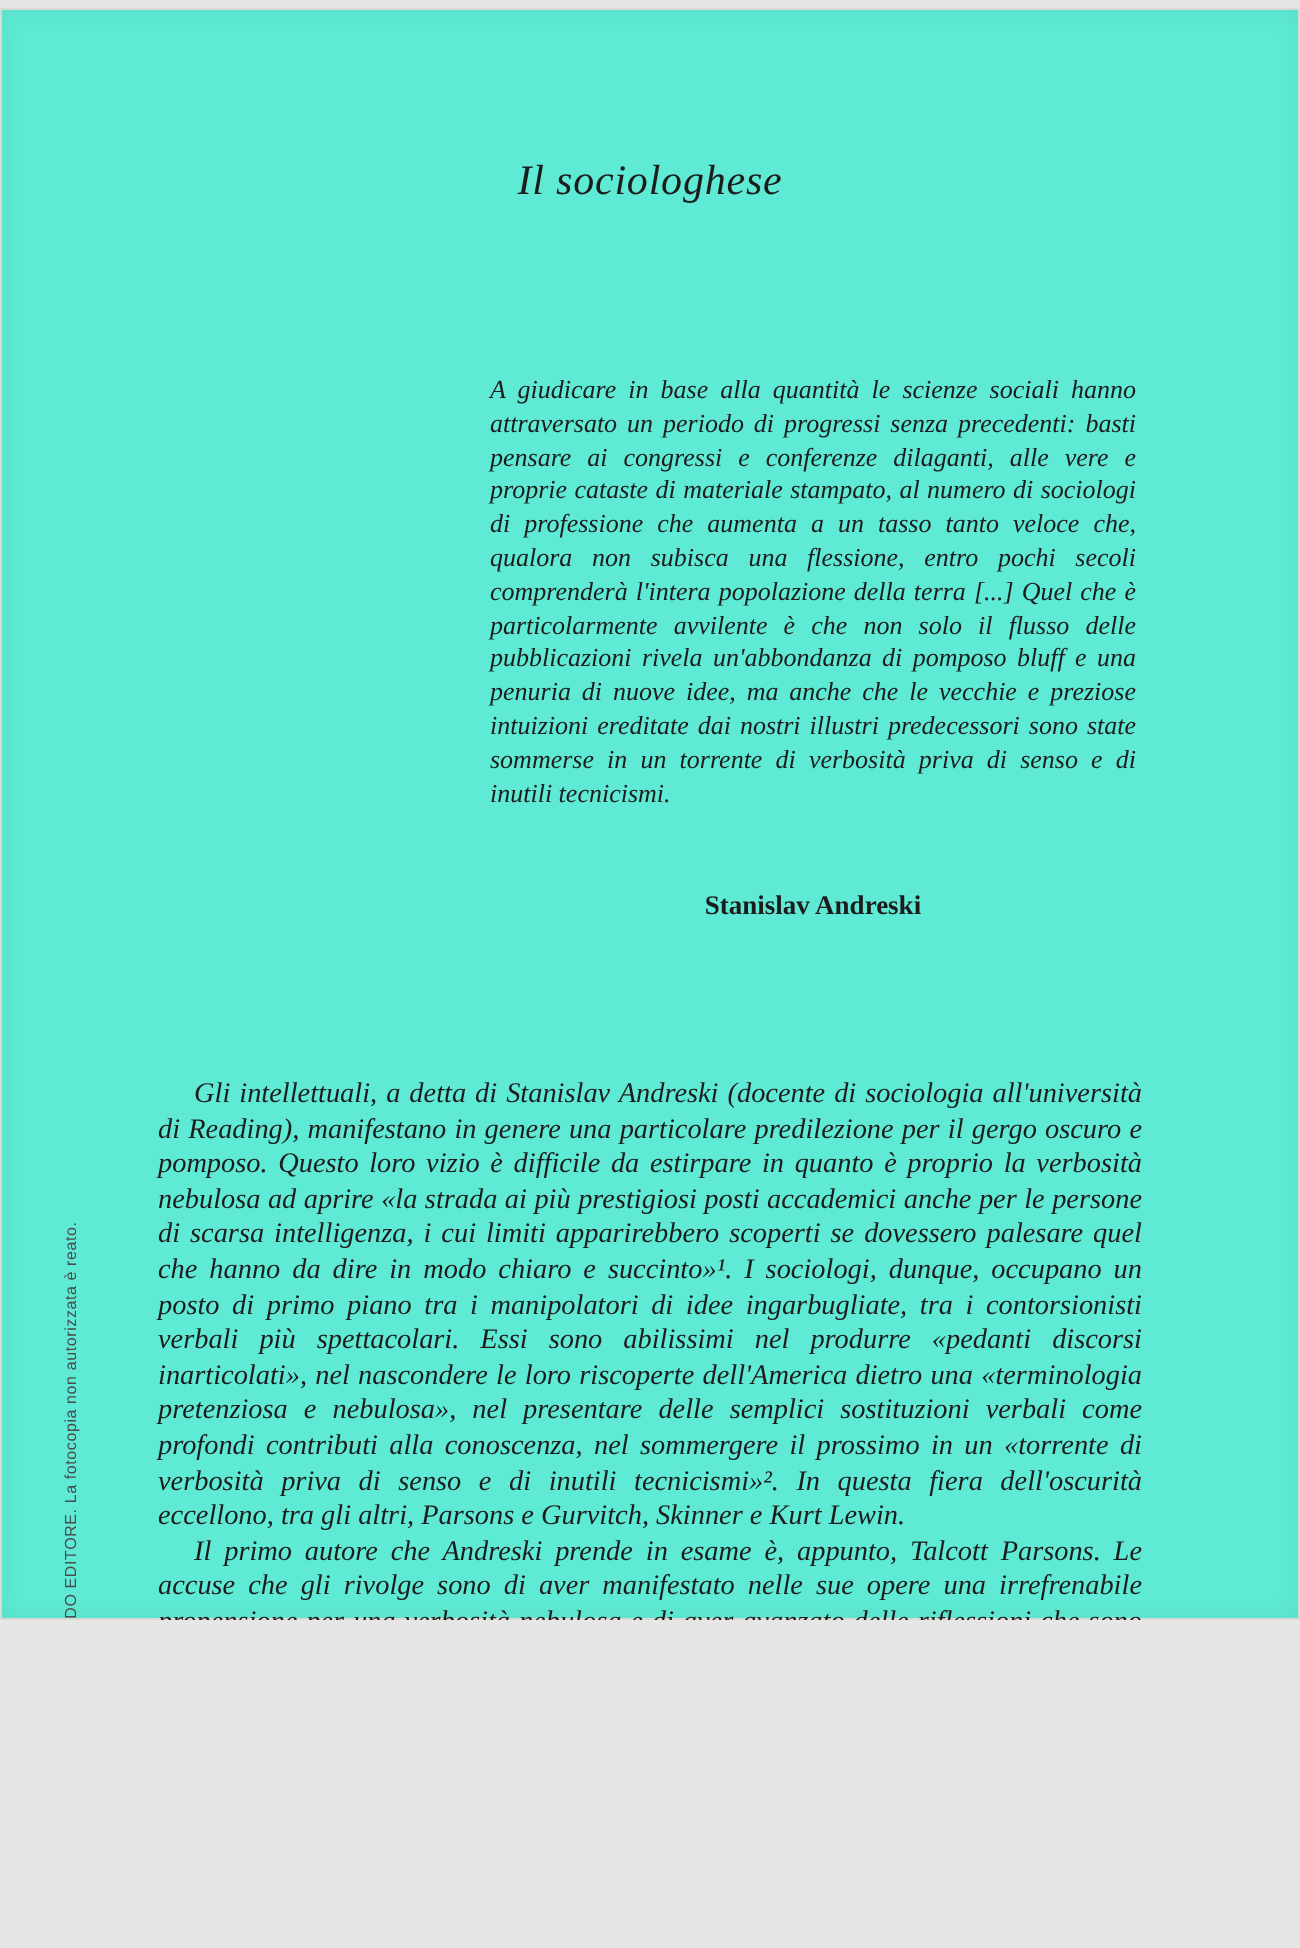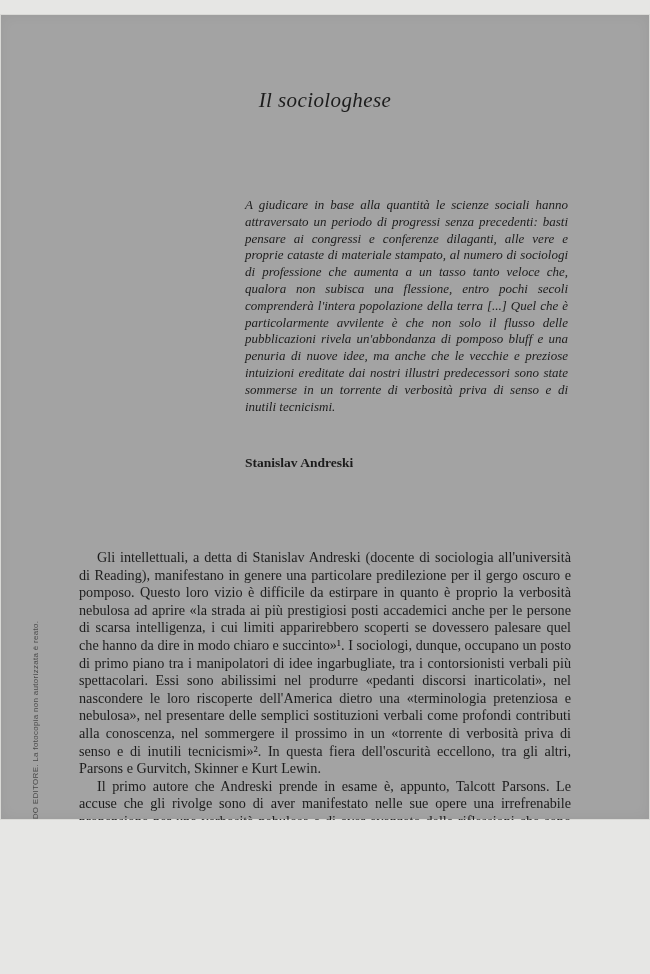--- a/index.html
+++ b/index.html
@@ -4,22 +4,22 @@
   <style>
     html, body {
       margin: 0;
       padding: 0;
       background: #e6e6e4;
     }
     .page {
       position: relative;
       width: 650px;
       height: 806px;
-      margin: 14px auto;
-      background: #a3a3a3;
+      margin: 4px auto;
+      background: #5eead4;
       box-shadow: inset 0 0 0 1px #d9d9d6, inset 0 0 14px rgba(0,0,0,0.06);
       overflow: hidden;
       color: #1c1c1c;
       font-family: "Liberation Serif", "DejaVu Serif", serif;
     }
     .title {
       position: absolute;
       top: 74px;
       left: 0;
       right: 0;
@@ -38,32 +38,33 @@
       font-size: 13px;
       line-height: 16.8px;
       text-align: justify;
       font-style: italic;
     }
     .attribution {
       position: absolute;
       left: 245px;
       width: 323px;
       top: 441px;
-      text-align: left;
+      text-align: center;
       font-weight: bold;
       font-size: 13.5px;
     }
     .body-text {
       position: absolute;
       left: 79px;
       width: 492px;
       top: 535px;
       font-size: 14.2px;
       line-height: 17.6px;
       text-align: justify;
+      font-style: italic;
     }
     .para {
       margin: 0;
       text-indent: 18px;
     }
     .page-number {
       position: absolute;
       right: 64px;
       top: 958px;
       font-size: 14px;

